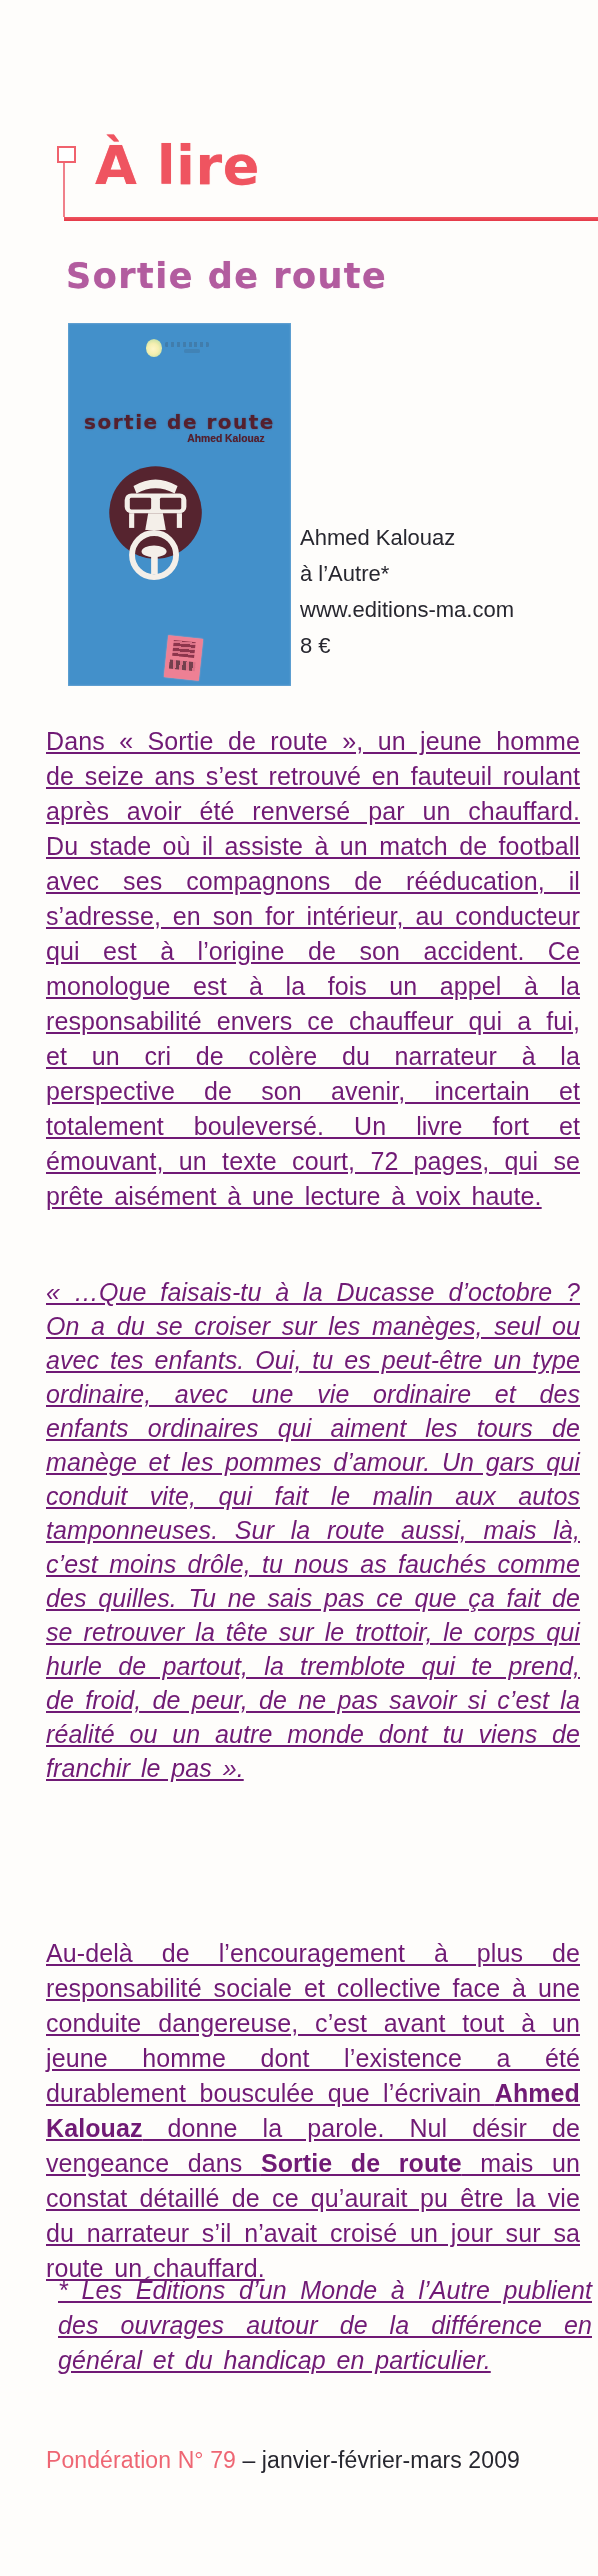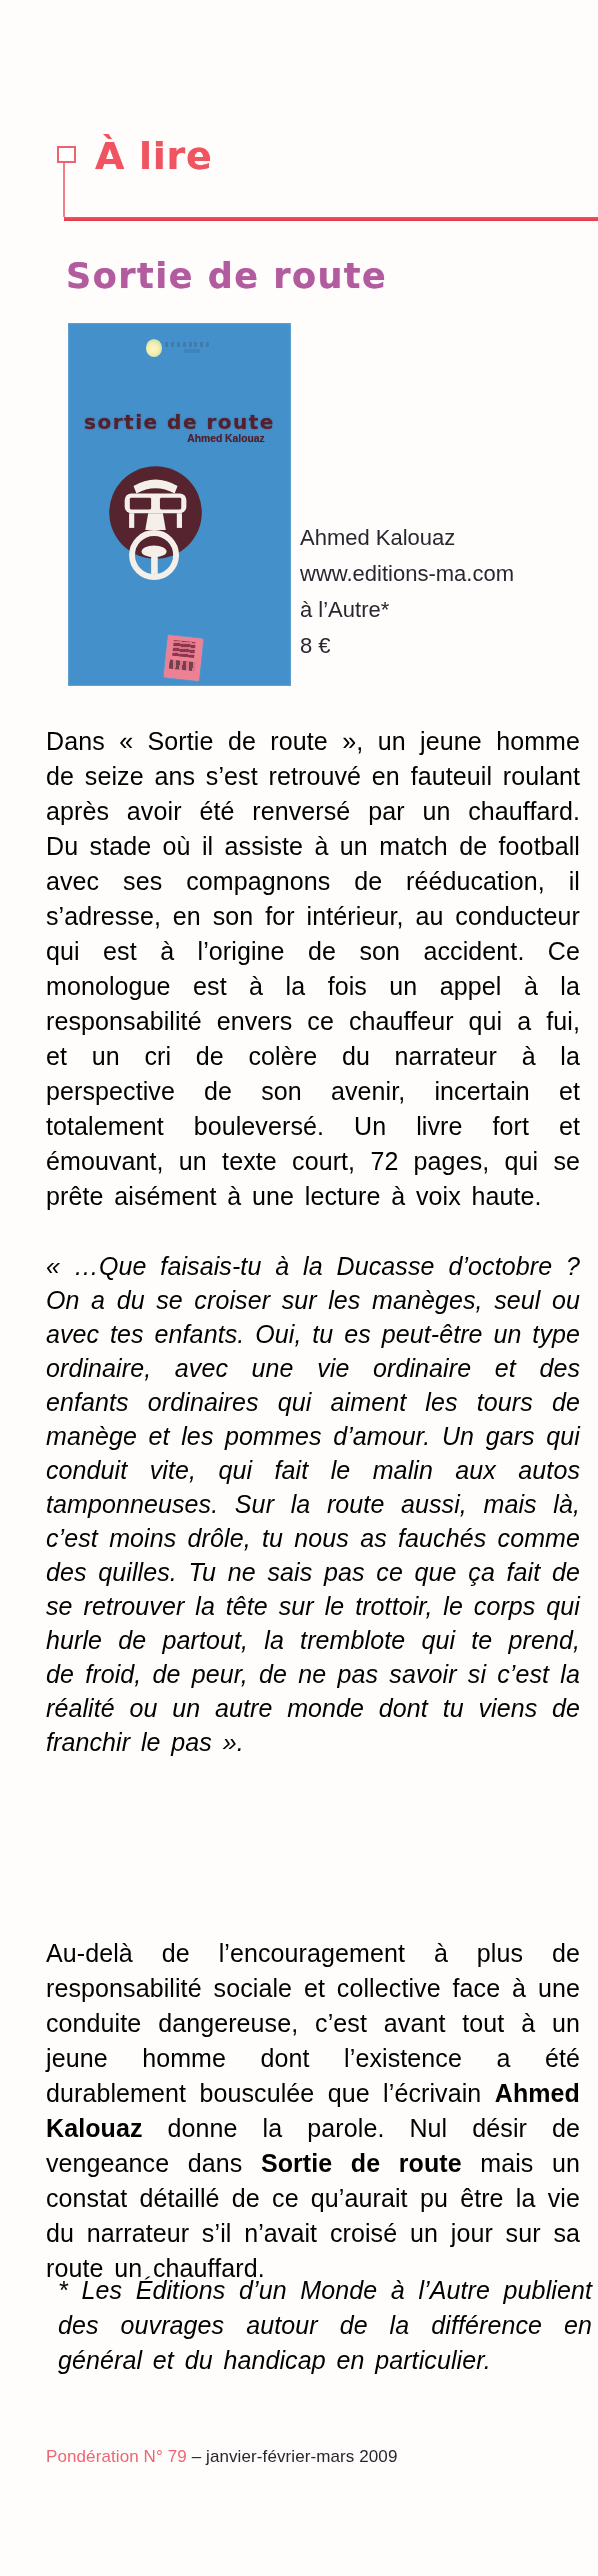--- a/index.html
+++ b/index.html
@@ -18,21 +18,21 @@
   .connector-v{
     position:absolute;left:63px;top:163px;width:2.2px;height:54px;
     background:#f0808a;
   }
   .rule-h{
     position:absolute;left:64px;top:217px;width:535px;height:3.7px;
     background:linear-gradient(180deg,#ef5560,#e43947);
   }
   .section-title{
     position:absolute;left:95px;top:134px;
-    font-size:38px;font-weight:bold;letter-spacing:0.7px;
+    font-size:54px;font-weight:bold;letter-spacing:0.7px;
     color:#ef5460;
     font-family:"DejaVu Sans",sans-serif;
     text-shadow:0 0 0.7px #f78a91;
   }
   .article-title{
     position:absolute;left:66px;top:256px;
     font-size:35px;font-weight:bold;letter-spacing:1.5px;
     color:#b25c9f;
     font-family:"DejaVu Sans",sans-serif;
     text-shadow:0 0 0.7px #c87fb4;
@@ -83,30 +83,31 @@
   
   .book-info{
     position:absolute;left:300px;top:520px;width:286px;
     font-size:22px;line-height:36px;color:#27272f;
   }
   
   .para{
     position:absolute;left:46px;width:534px;
     font-size:25px;line-height:35px;
     text-align:justify;word-spacing:3.7px;letter-spacing:0.1px;
-    color:#000000;
+    color:#701a75;
+    text-decoration:underline;
   }
   .para.italic{font-style:italic;}
   #p1{top:724px;}
-  #quote{top:1249px;line-height:34px;}
+  #quote{top:1275px;line-height:34px;}
   #p3{top:1936px;}
   #footnote{top:2261px;}
   .footer{
     position:absolute;left:46px;top:2447px;
-    font-size:17px;letter-spacing:0.1px;color:#27272f;white-space:nowrap;
+    font-size:23px;letter-spacing:0.1px;color:#27272f;white-space:nowrap;
   }
   .footer .journal{color:#ee6673;}
 </style>
 </head>
 <body>
 
 <div class="bullet-square"></div>
 <div class="connector-v"></div>
 <div class="rule-h"></div>
 <h1 class="section-title" style="margin:0">À lire</h1>
@@ -139,22 +140,22 @@
     <rect x="60" y="124" width="9" height="26" fill="#f4efe9"></rect>
   </svg>
   <div class="cover-sticker">
     <div class="mark1"></div>
     <div class="mark2"></div>
   </div>
 </div>
 
 <div class="book-info">
   <div>Ahmed Kalouaz</div>
+  <div>à l’Autre*</div>
   <div>www.editions-ma.com</div>
-  <div>à l’Autre*</div>
   <div>8 €</div>
 </div>
 
 <p id="p1" class="para" style="margin:0">Dans « Sortie de route », un jeune homme de seize ans s’est retrouvé en fauteuil roulant après avoir été renversé par un chauffard. Du stade où il assiste à un match de football avec ses compagnons de rééducation, il s’adresse, en son for intérieur, au conducteur qui est à l’origine de son accident. Ce monologue est à la fois un appel à la responsabilité envers ce chauffeur qui a fui, et un cri de colère du narrateur à la perspective de son avenir, incertain et totalement bouleversé. Un livre fort et émouvant, un texte court, 72 pages, qui se prête aisément à une lecture à voix haute.</p>
 <p id="quote" class="para italic" style="margin:0">« …Que faisais-tu à la Ducasse d’octobre ? On a du se croiser sur les manèges, seul ou avec tes enfants. Oui, tu es peut-être un type ordinaire, avec une vie ordinaire et des enfants ordinaires qui aiment les tours de manège et les pommes d’amour. Un gars qui conduit vite, qui fait le malin aux autos tamponneuses. Sur la route aussi, mais là, c’est moins drôle, tu nous as fauchés comme des quilles. Tu ne sais pas ce que ça fait de se retrouver la tête sur le trottoir, le corps qui hurle de partout, la tremblote qui te prend, de froid, de peur, de ne pas savoir si c’est la réalité ou un autre monde dont tu viens de franchir le pas ».</p>
 <p id="p3" class="para" style="margin:0"><span>Au-delà de l’encouragement à plus de responsabilité sociale et collective face à une conduite dangereuse, c’est avant tout à un jeune homme dont l’existence a été durablement bousculée que l’écrivain </span><b>Ahmed Kalouaz</b><span> donne la parole. Nul désir de vengeance dans </span><b>Sortie de route</b><span> mais un constat détaillé de ce qu’aurait pu être la vie du narrateur s’il n’avait croisé un jour sur sa route un chauffard.</span></p>
 <p id="footnote" class="para italic" style="margin:12px">* Les Éditions d’un Monde à l’Autre publient des ouvrages autour de la différence en général et du handicap en particulier.</p>
 
 <div class="footer">
   <span class="journal">Pondération N° 79</span><span> – janvier-février-mars 2009</span>

